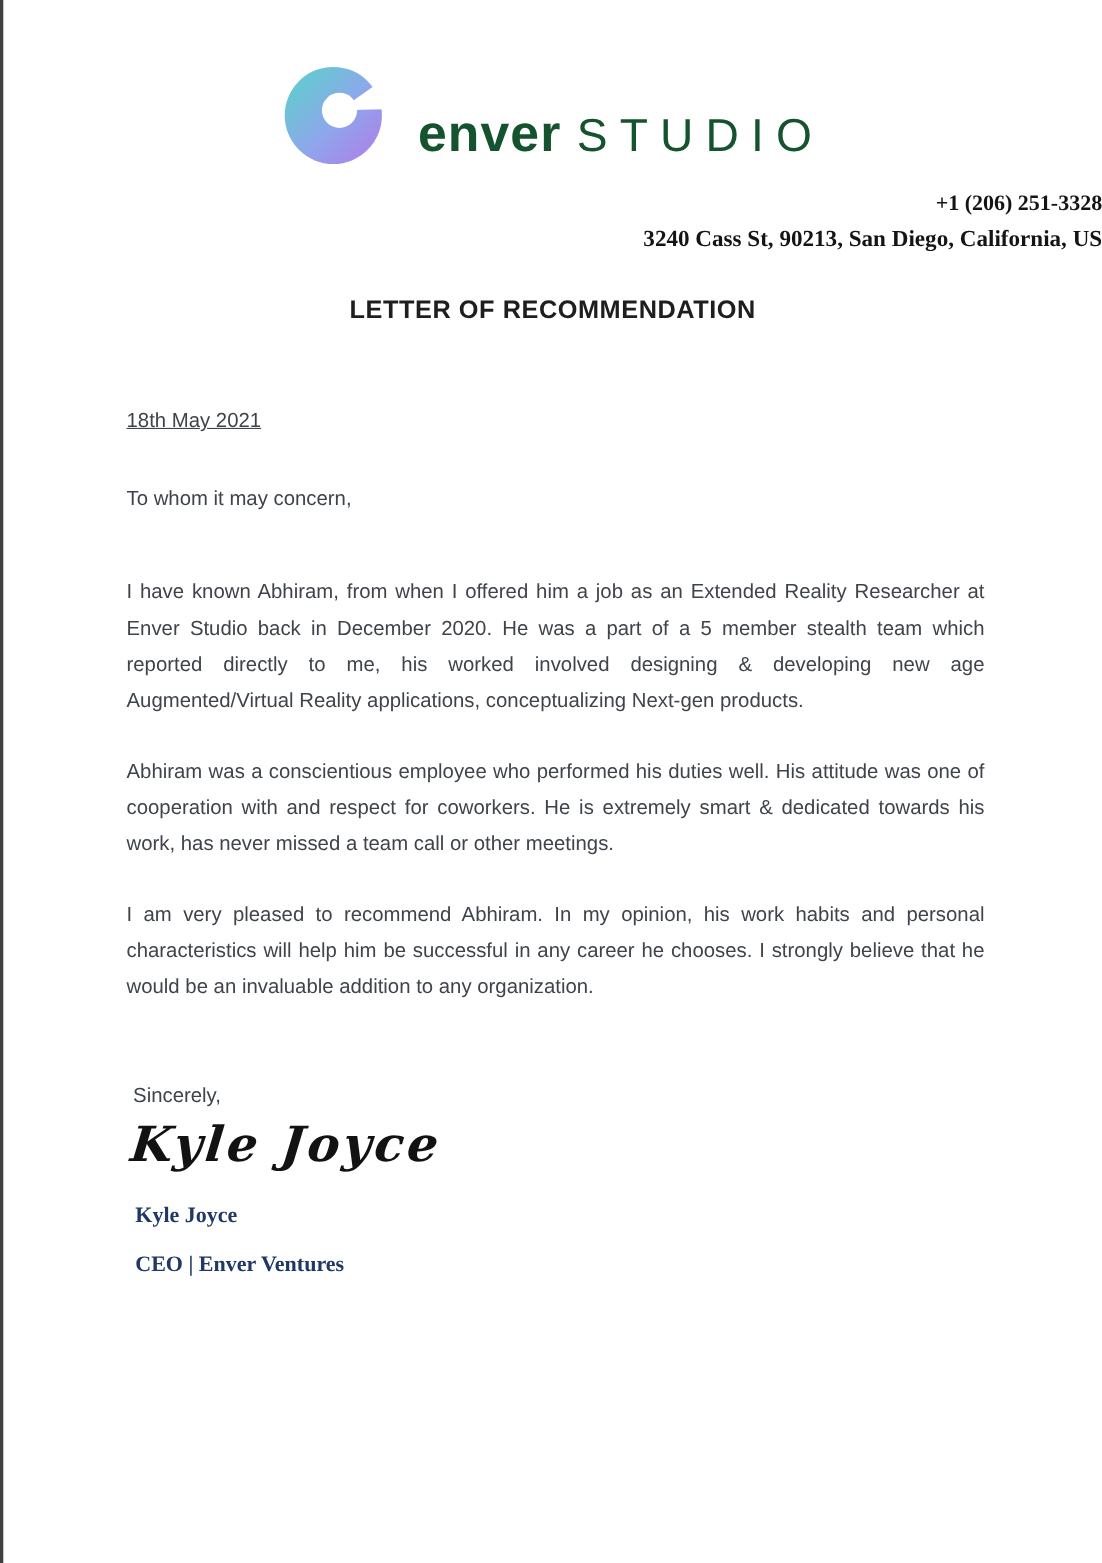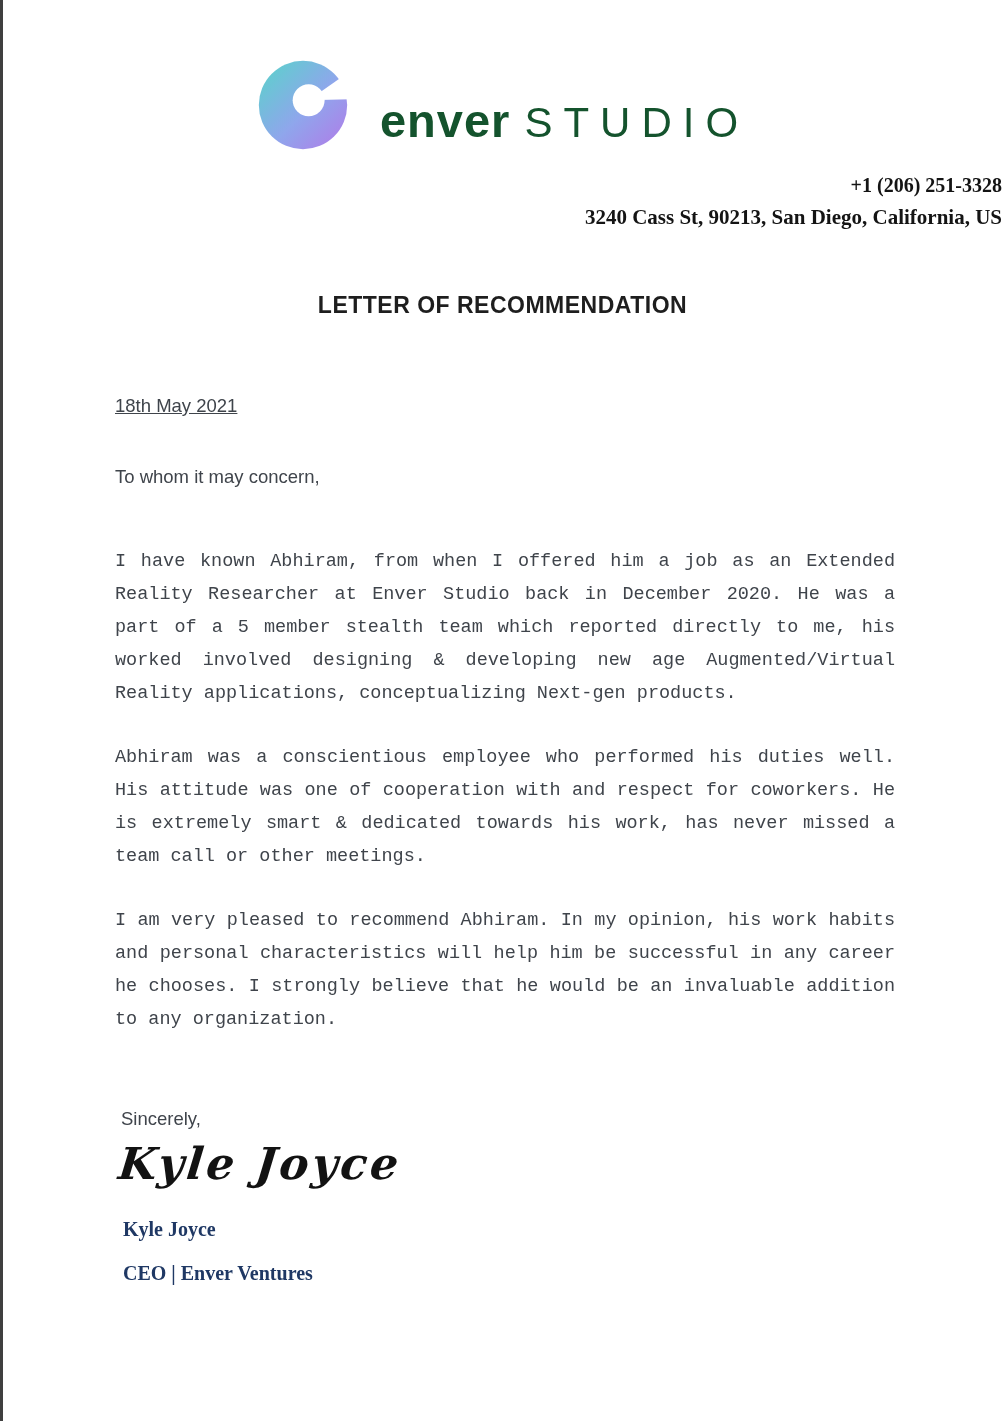--- a/index.html
+++ b/index.html
@@ -54,36 +54,35 @@
   .phone   { font-size: 20px; line-height: 26px; }
   .address { font-size: 21px; line-height: 30px; margin-top: 4px; }
 
   
   .letter-title {
     text-align: center;
     font-weight: 700;
     font-size: 23px;
     letter-spacing: 0.5px;
     color: #1e1e1e;
-    margin-top: 60px;
+    margin-top: 36px;
   }
 
   
   .content {
     padding: 0 107px 0 112px;
     font-size: 18.5px;
     line-height: 33px;
     color: #3f444b;
   }
   .date        { margin-top: 70px; text-decoration: underline; }
   .salutation  { margin-top: 38px; }
   .paragraph {
     text-align: justify;
     margin: 0;
-    font-family: Liberation Mono, monospace;
   }
   .paragraph.first { margin-top: 52px; }
   .paragraph.next  { margin-top: 31px; }
 
   .closing { margin-top: 66px; padding-left: 6px; }
 
   .signature {
     font-family: "DejaVu Serif", cursive;
     font-style: italic;
     font-weight: 700;

